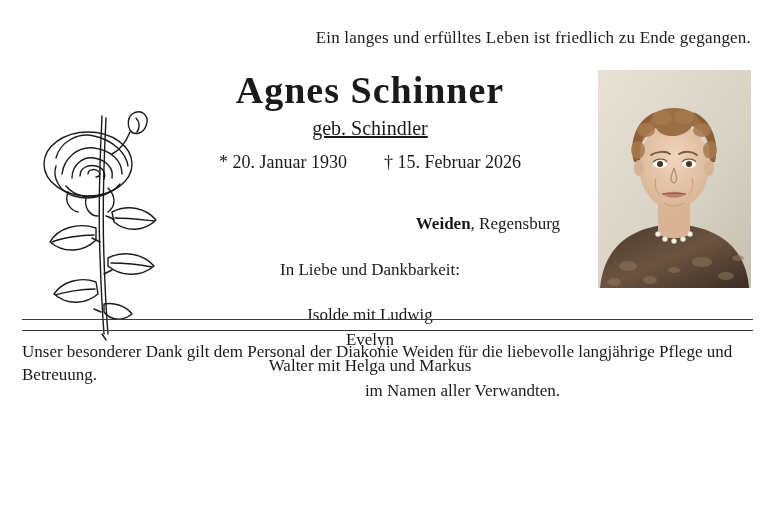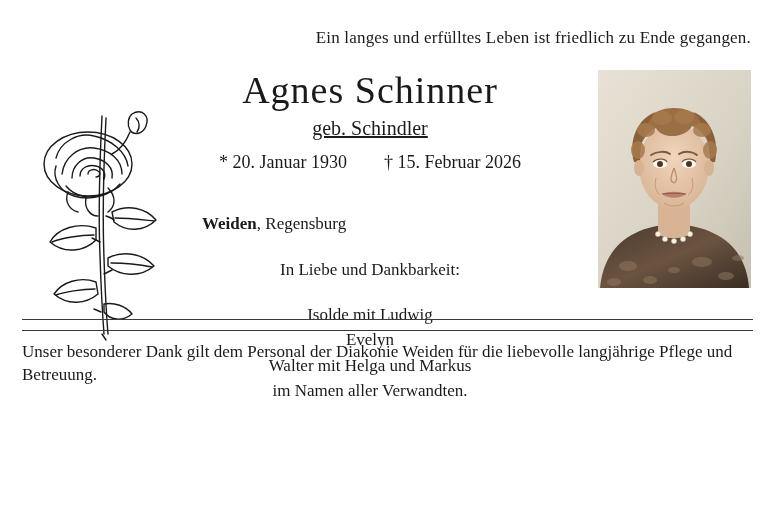--- a/index.html
+++ b/index.html
@@ -58,51 +58,53 @@
     top: 70px;
     width: 380px;
     text-align: center;
   }
   .deceased-name {
     font-size: 38px;
     letter-spacing: 1px;
     line-height: 1.1;
     margin-bottom: 5px;
     white-space: nowrap;
+    font-weight: bold;
   }
   .maiden-name {
     font-size: 20px;
     margin-bottom: 12px;
     text-decoration: underline;
   }
   .dates-row {
     font-size: 18px;
     margin-bottom: 41px;
     white-space: nowrap;
   }
   .dates-row .gap { display: inline-block; width: 28px; }
   .places {
     font-size: 17px;
     margin-bottom: 26px;
-    text-align: left;
+    text-align: right;
     padding-left: 22px;
   }
   .places .strong { font-weight: bold; }
   .gratitude-heading {
     font-size: 17px;
     margin-bottom: 22px;
   }
   .family-line {
     font-size: 17px;
     line-height: 1.5;
   }
   .family-line .strong { font-weight: normal; }
   .closing-family {
     font-size: 17px;
     line-height: 1.5;
+    text-align: right;
   }
 
   
   .bottom-section {
     position: absolute;
     left: 22px;
     right: 22px;
     bottom: 0;
     padding-bottom: 14px;
   }

